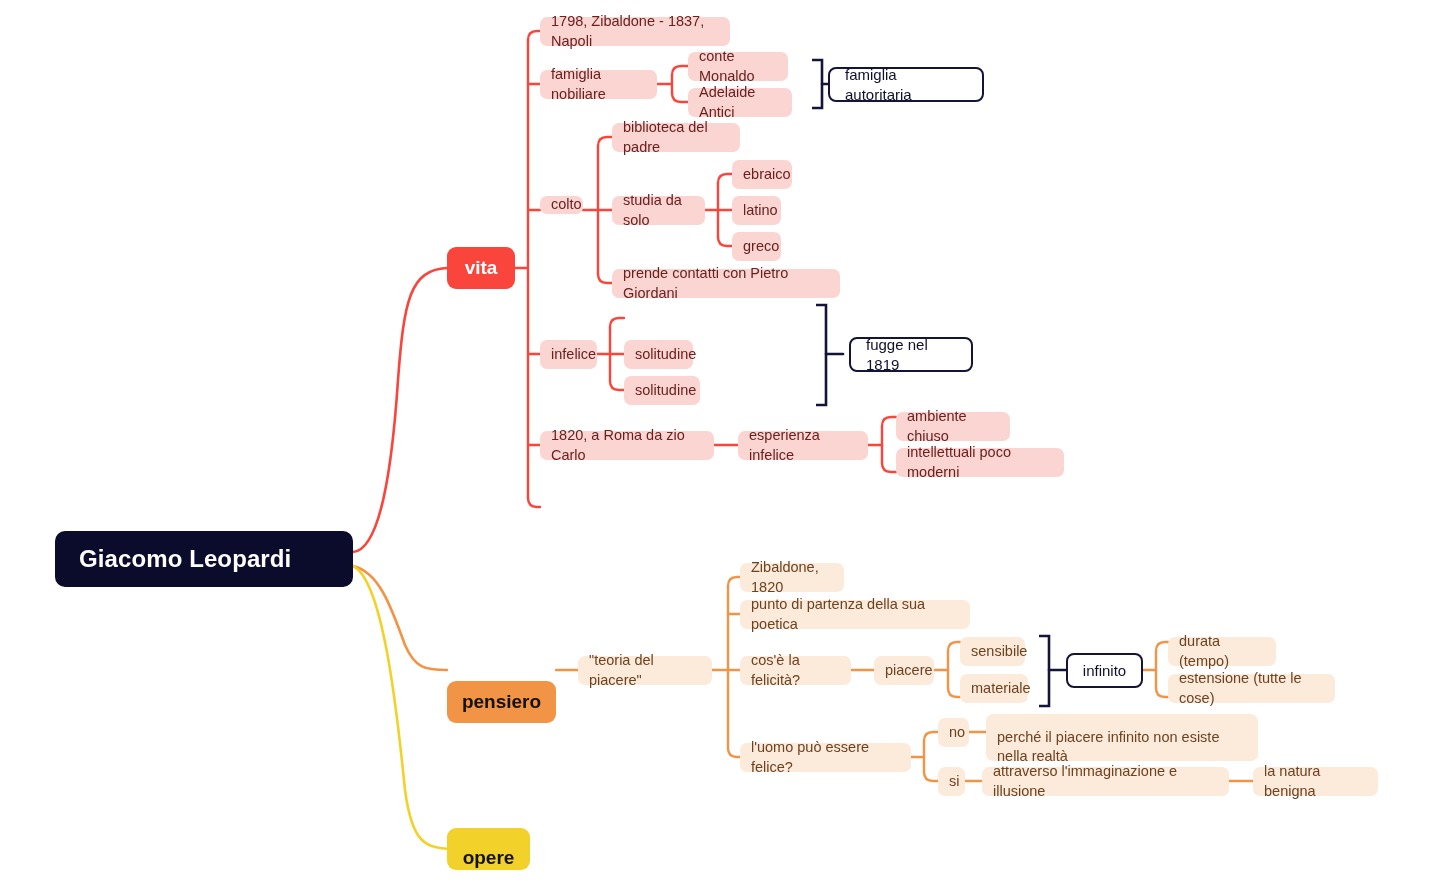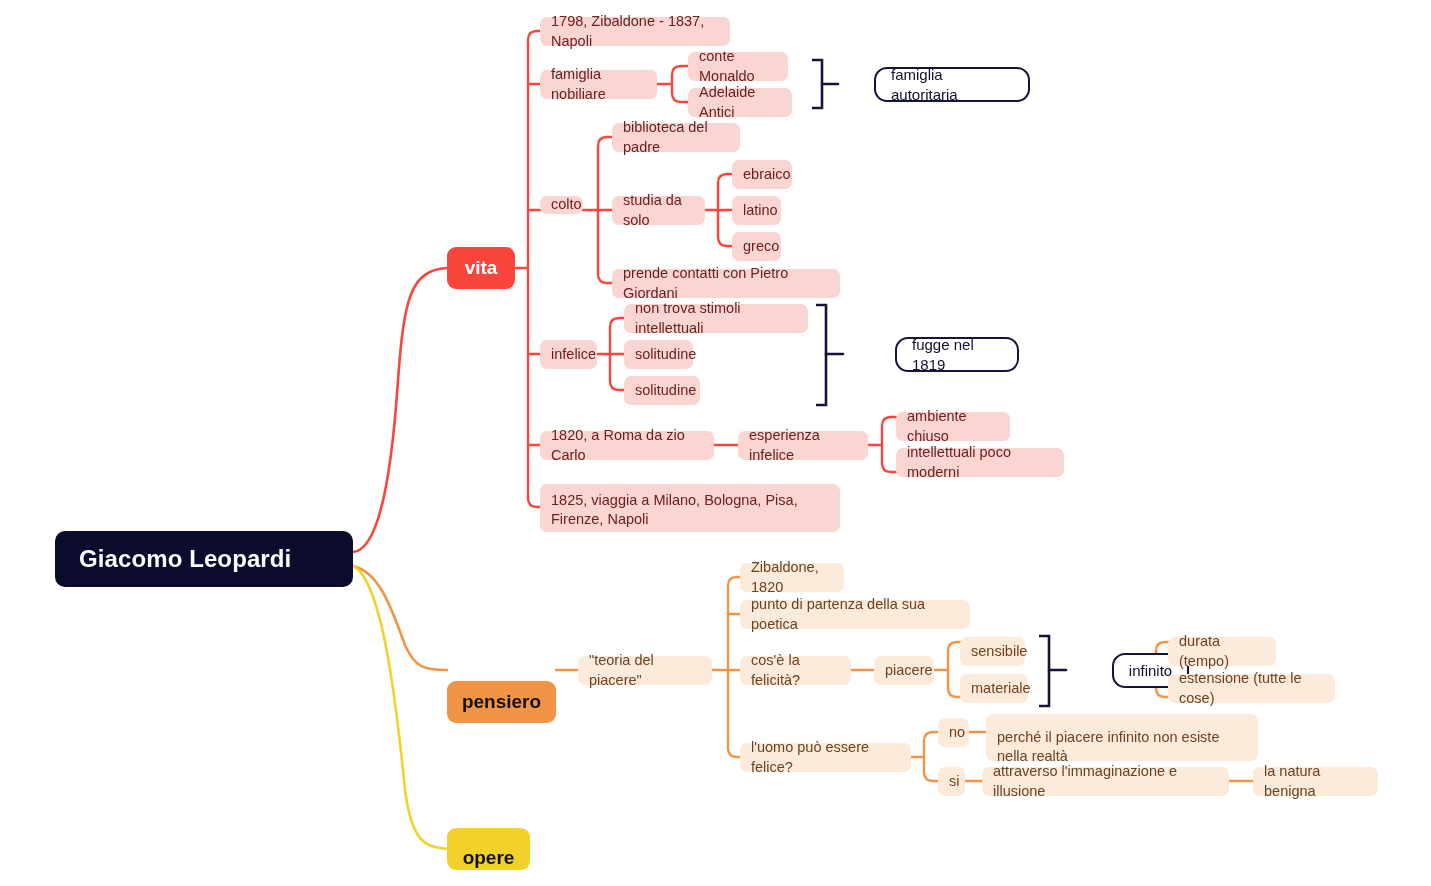--- a/index.html
+++ b/index.html
@@ -66,24 +66,23 @@
   }
   .chip-red   { background: #fbd5d1; color: #6b2020; }
   .chip-org   { background: #fceadb; color: #6d4220; }
 
   
   .pill {
     font-size: 15px;
     color: #10102e;
     background: #ffffff;
     border: 2.2px solid #14143a;
-    border-radius: 13px;
+    border-radius: 8px;
     padding: 7px 15px;
     justify-content: center;
-    margin-left: 46px;
   }
 </style>
 </head>
 <body>
 
 <div id="canvas">
 
   <svg id="wires" viewBox="0 0 1431 886" xmlns="http://www.w3.org/2000/svg">
     <g fill="none" stroke-linecap="round" stroke-linejoin="round">
 
@@ -218,23 +217,20 @@
   <div class="node chip chip-red" style="left:732px; top:232px; width:49px; height:29px;">
     <span>greco</span>
   </div>
   <div class="node chip chip-red" style="left:612px; top:269px; width:228px; height:29px;">
     <span>prende contatti con Pietro Giordani</span>
   </div>
 
   <div class="node chip chip-red" style="left:540px; top:340px; width:57px; height:29px;">
     <span>infelice</span>
   </div>
-  <div class="node chip chip-red" style="left:624px; top:304px; width:184px; height:29px;">
-    <span>non trova stimoli intellettuali</span>
-  </div>
   <div class="node chip chip-red" style="left:624px; top:340px; width:69px; height:29px;">
     <span>solitudine</span>
   </div>
   <div class="node chip chip-red" style="left:624px; top:376px; width:76px; height:29px;">
     <span>solitudine</span>
   </div>
   <div class="node pill" style="left:849px; top:337px; width:124px; height:35px;">
     <span>fugge nel 1819</span>
   </div>
 
@@ -244,23 +240,20 @@
   <div class="node chip chip-red" style="left:738px; top:431px; width:130px; height:29px;">
     <span>esperienza infelice</span>
   </div>
   <div class="node chip chip-red" style="left:896px; top:412px; width:114px; height:29px;">
     <span>ambiente chiuso</span>
   </div>
   <div class="node chip chip-red" style="left:896px; top:448px; width:168px; height:29px;">
     <span>intellettuali poco moderni</span>
   </div>
 
-  <div class="node chip chip-red" style="left:540px; top:484px; width:300px; height:48px; align-items:flex-start; padding-top:7px;">
-    <span>1825, viaggia a Milano, Bologna, Pisa, Firenze, Napoli</span>
-  </div>
 
   <div class="node head head-pensiero" style="left:447px; top:649px; width:109px; height:42px;margin-top:32px;">
     <span>pensiero</span>
   </div>
 
   <div class="node chip chip-org" style="left:578px; top:656px; width:134px; height:29px;">
     <span>"teoria del piacere"</span>
   </div>
 
   <div class="node chip chip-org" style="left:740px; top:563px; width:104px; height:29px;">

